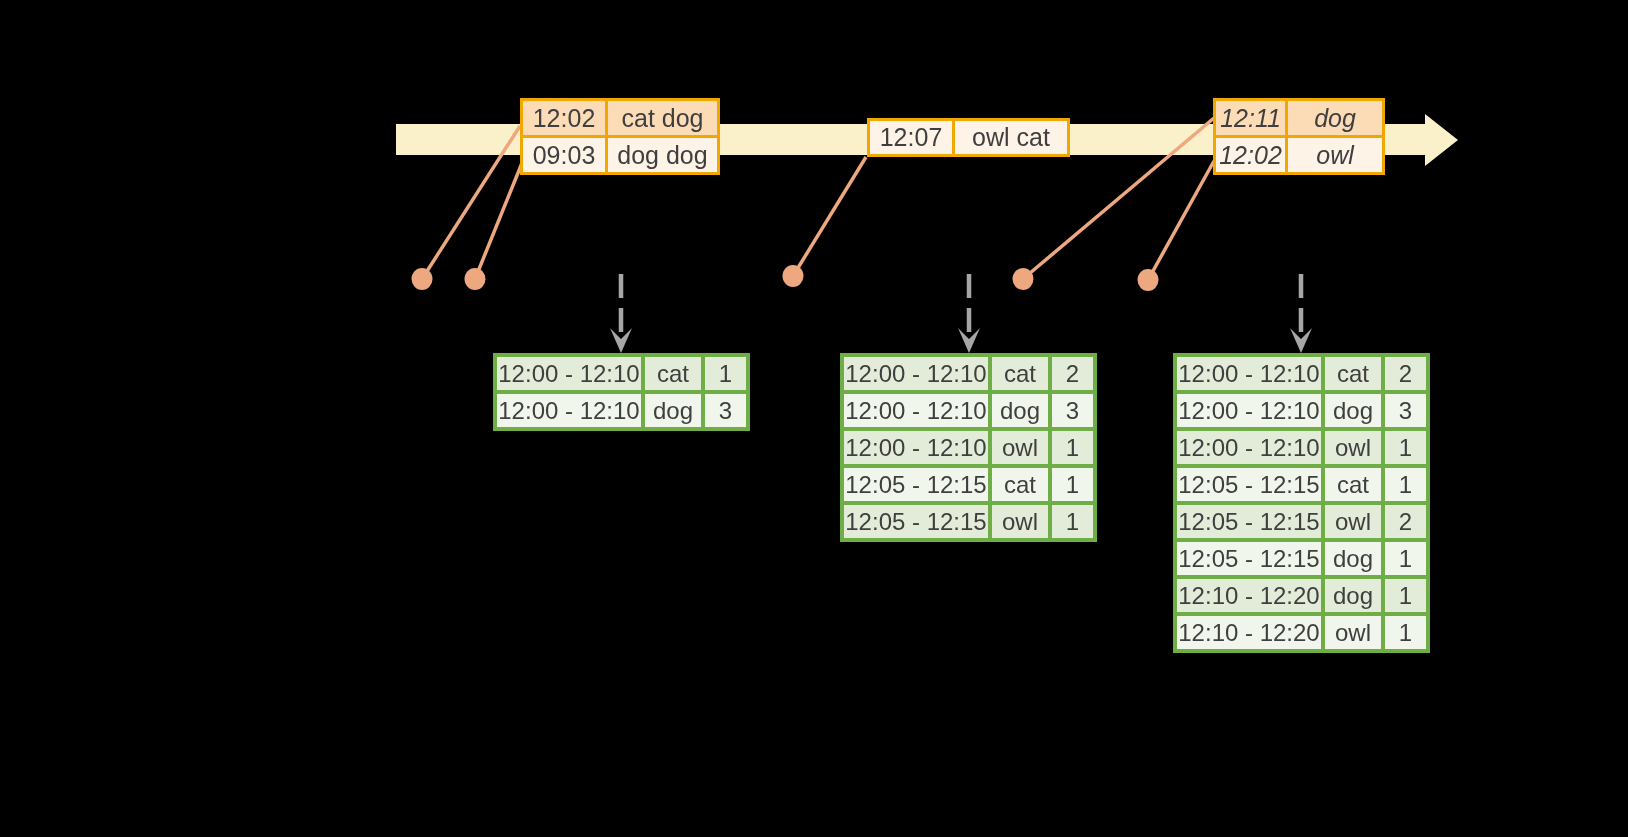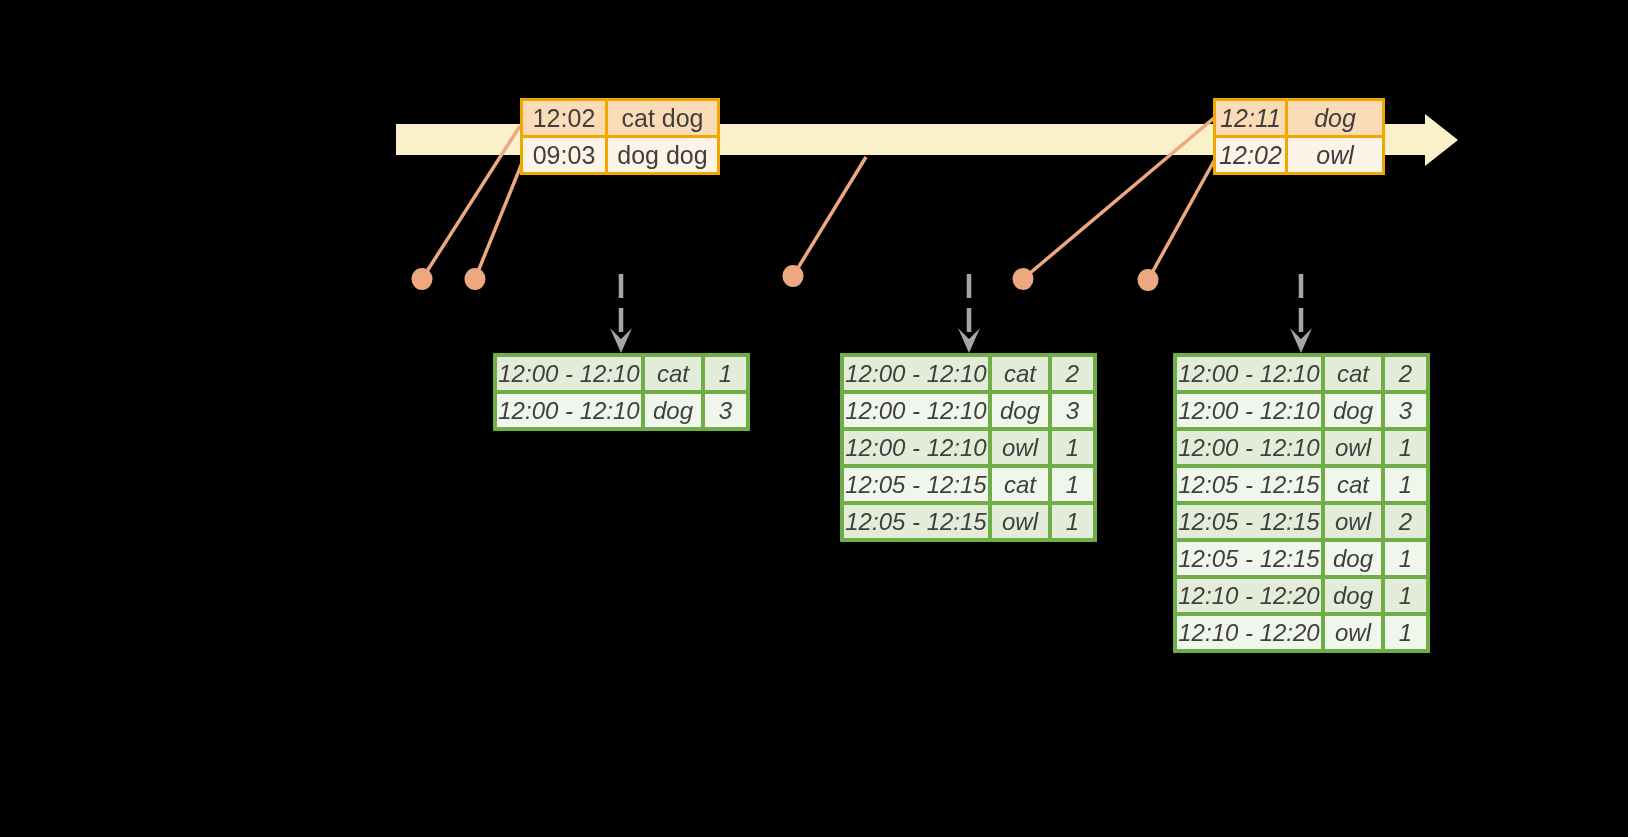--- a/index.html
+++ b/index.html
@@ -61,21 +61,20 @@
     padding: 4px;
     background: var(--result-border);
   }
   .result-table .t-row { display: contents; }
   .result-table .t-cell {
     display: flex;
     align-items: center;
     justify-content: center;
     font-size: 24px;
     color: var(--text);
-    font-style: italic;
   }
   .result-table .row-dark  .t-cell { background: var(--result-row-dark); }
   .result-table .row-light .t-cell { background: var(--result-row-light); }
   #result-table-1 { left: 493px;  top: 317px; }
   #result-table-2 { left: 840px;  top: 317px; }
   #result-table-3 { left: 1173px; top: 317px; }
 </style>
 </head>
 <body>
 
@@ -113,20 +112,23 @@
     <g>
       <line class="trigger-line" x1="1301" y1="238" x2="1301" y2="298"></line>
       <polygon class="trigger-head" points="1290,292 1301,303 1312,292 1301,317"></polygon>
     </g>
   </svg>
 
   <div class="event-table" id="event-table-1">
       <div class="t-row row-dark"><div class="t-cell c0">12:02</div><div class="t-cell c1">cat dog</div></div>
       <div class="t-row row-light"><div class="t-cell c0">09:03</div><div class="t-cell c1">dog dog</div></div>
     </div>
+  <div class="event-table" id="event-table-2">
+      <div class="t-row row-light"><div class="t-cell c0">12:07</div><div class="t-cell c1">owl cat</div></div>
+    </div>
   <div class="event-table" id="event-table-3">
       <div class="t-row row-dark"><div class="t-cell c0">12:11</div><div class="t-cell c1">dog</div></div>
       <div class="t-row row-light"><div class="t-cell c0">12:02</div><div class="t-cell c1">owl</div></div>
     </div>
 
   <div class="result-table" id="result-table-1">
       <div class="t-row row-dark"><div class="t-cell c0">12:00 - 12:10</div><div class="t-cell c1">cat</div><div class="t-cell c2">1</div></div>
       <div class="t-row row-light"><div class="t-cell c0">12:00 - 12:10</div><div class="t-cell c1">dog</div><div class="t-cell c2">3</div></div>
     </div>
   <div class="result-table" id="result-table-2">

